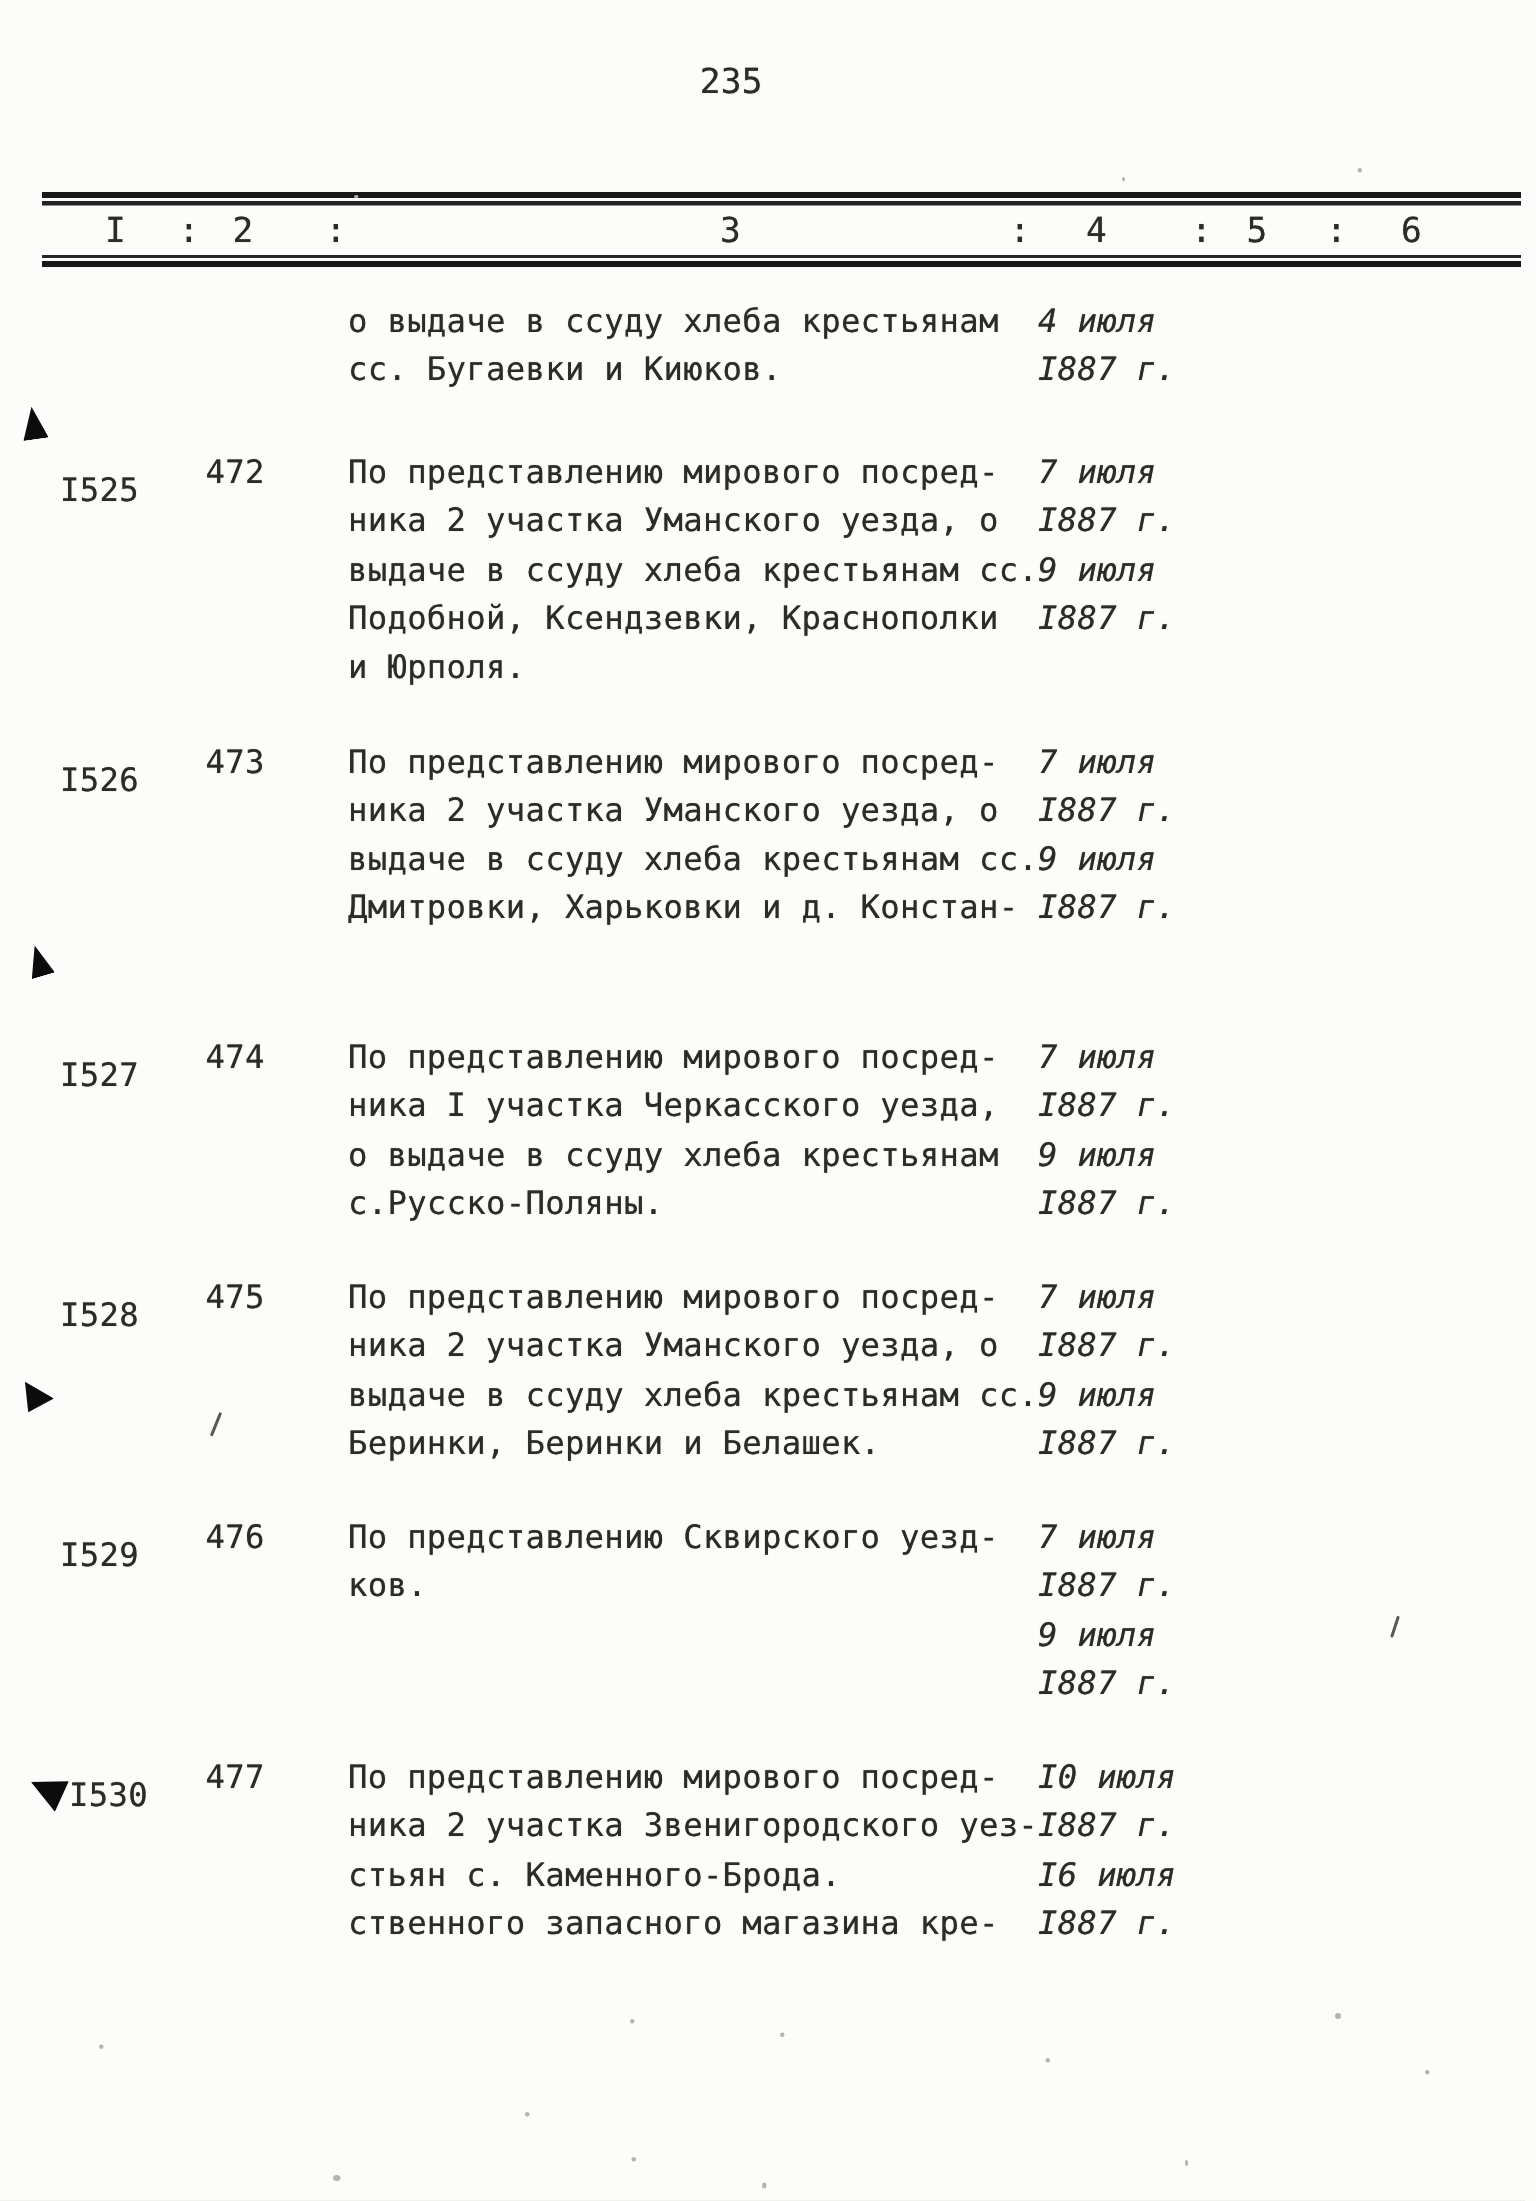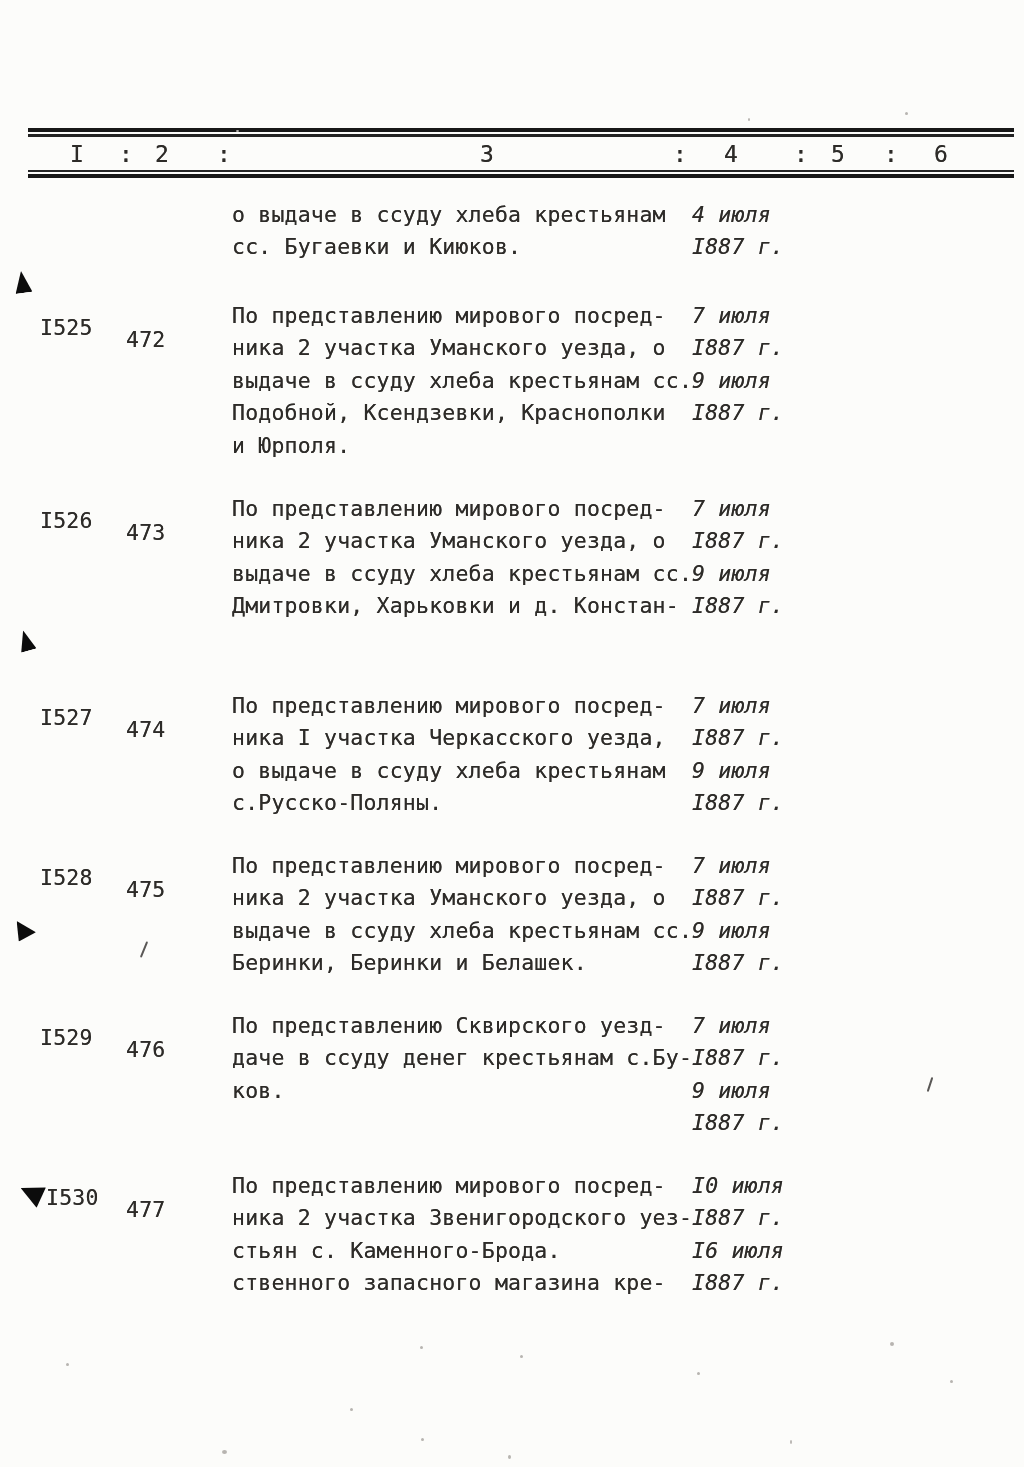--- a/index.html
+++ b/index.html
@@ -19,37 +19,38 @@
   }
 
   .rule{position:absolute;left:28px;width:986px;height:2px;}
   .rule-top{top:128px;border-top:4px solid #181818;border-bottom:3px solid #232323;}
   .rule-bottom{top:170px;border-top:2px solid #262626;border-bottom:4px solid #181818;}
 
   .hcell{position:absolute;top:141px;font-size:23px;}
 
   .entry{position:absolute;left:0;width:1024px;font-size:21.5px;line-height:32.4px;}
   .entry .num1{position:absolute;left:40px;top:12px;white-space:nowrap;}
-  .entry .num2{position:absolute;left:126px;top:0;white-space:nowrap;margin-top:24px;}
+  .entry .num2{position:absolute;left:137px;top:0;white-space:nowrap;}
   .entry .desc{position:absolute;left:232px;top:0;white-space:nowrap;}
   .entry .dates{position:absolute;left:692px;top:0;white-space:nowrap;font-style:italic;}
 
   .ink{position:absolute;background:#0c0c0c;}
   .tri-up{clip-path:polygon(50% 0,100% 100%,0 100%);}
   .tri-blob{clip-path:polygon(0 12%,100% 55%,18% 100%);}
   .tri-down{clip-path:polygon(0 5%,100% 18%,52% 100%);}
   .slash{background:#5a5856;border-radius:1px;}
 
   .speck{position:absolute;background:#b7b4b0;border-radius:50%;}
 </style>
 </head>
 <body>
 
 <div class="page">
 
+  <div class="pagenum txt">235</div>
 
   <div class="rule rule-top"></div>
   <div class="rule rule-bottom"></div>
 
   <div>
     <span class="hcell txt" style="left:70px">I</span>
     <span class="hcell txt" style="left:119px">:</span>
     <span class="hcell txt" style="left:155px">2</span>
     <span class="hcell txt" style="left:217px">:</span>
     <span class="hcell txt" style="left:480px">3</span>
@@ -139,21 +140,20 @@
       <div class="txt">9 июля</div>
       <div class="txt">I887 г.</div>
     </div>
   </div>
 
   <div class="entry" style="top:1010px">
     <div class="num1 txt">I529</div>
     <div class="num2 txt">476</div>
     <div class="desc">
       <div class="txt">По представлению Сквирского уезд-</div>
-      <div class="txt">даче в ссуду денег крестьянам с.Бу-</div>
       <div class="txt">ков.</div>
     </div>
     <div class="dates">
       <div class="txt">7 июля</div>
       <div class="txt">I887 г.</div>
       <div class="txt">9 июля</div>
       <div class="txt">I887 г.</div>
     </div>
   </div>
 

